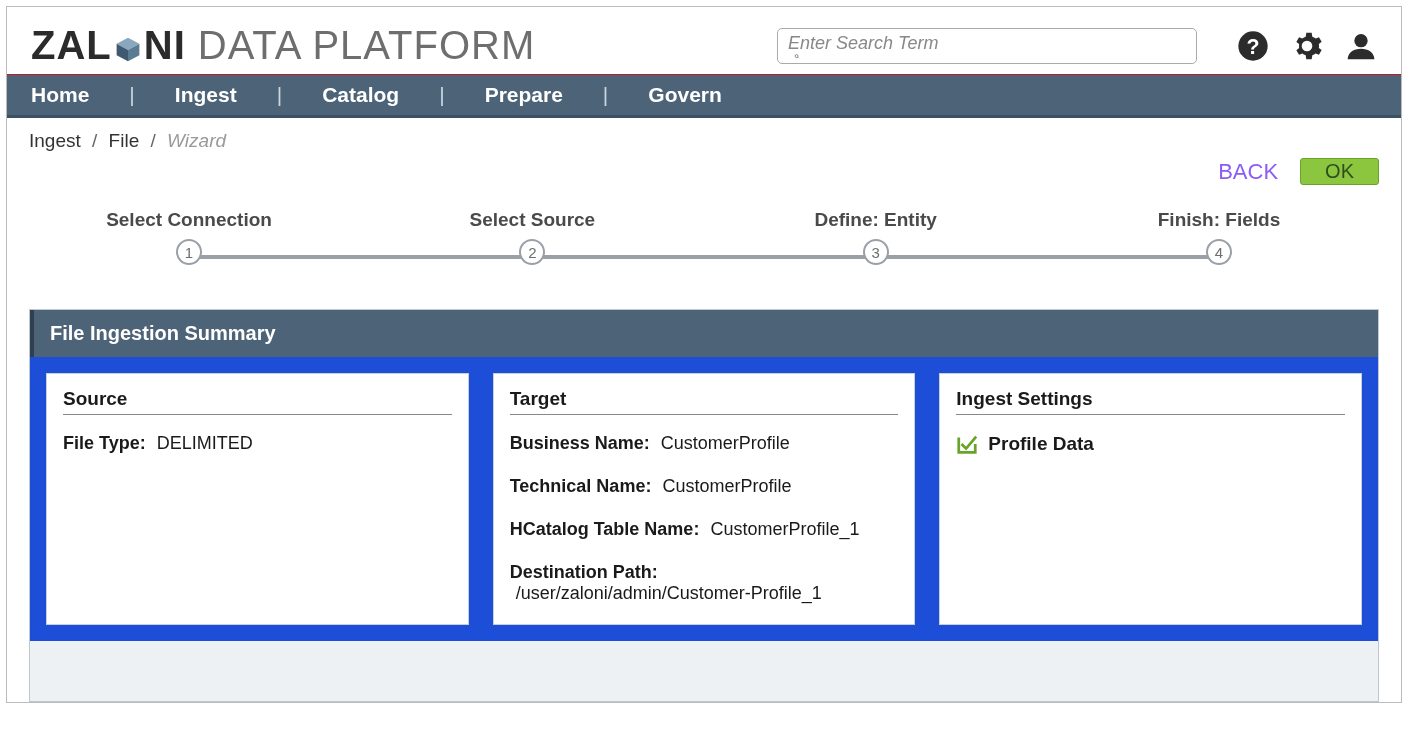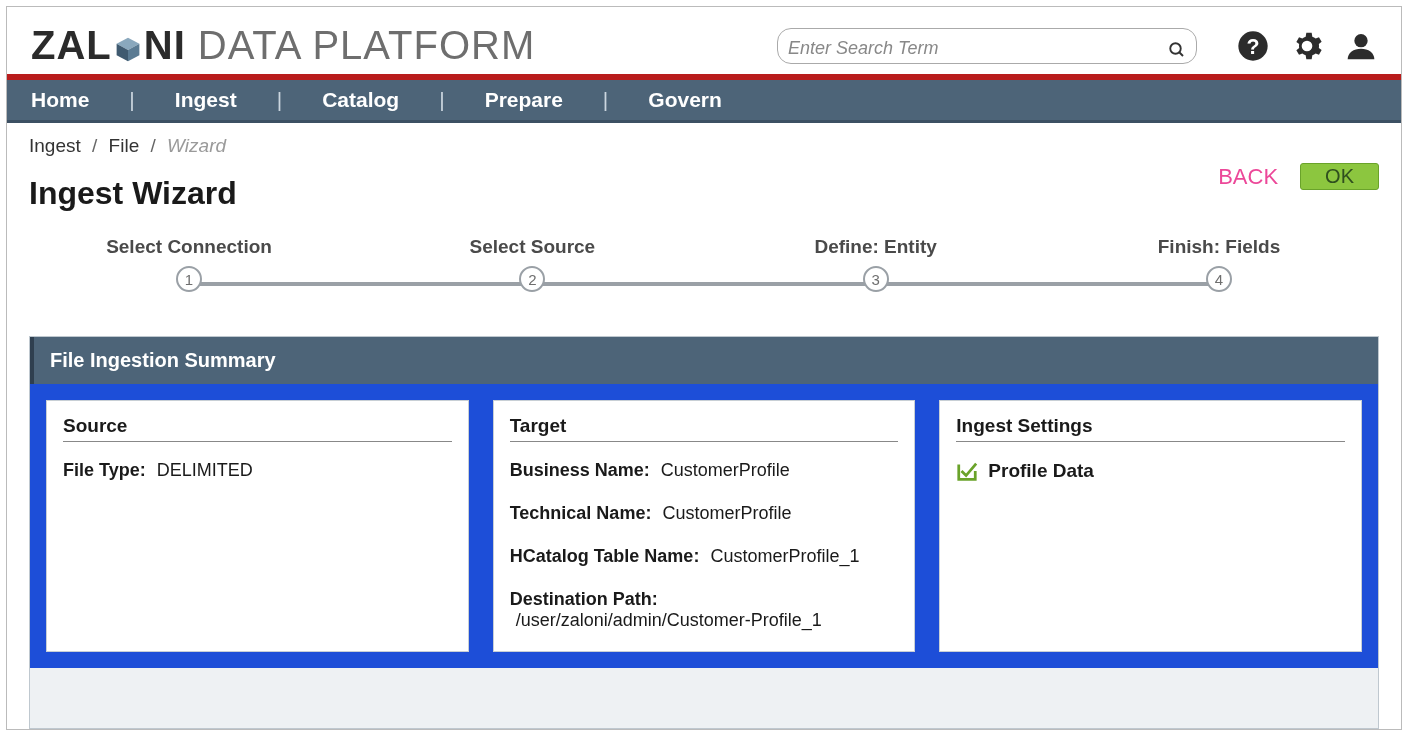--- a/index.html
+++ b/index.html
@@ -7,21 +7,21 @@
     font-family: "Segoe UI", "Helvetica Neue", Arial, sans-serif;
     background: #fff;
     color: #222;
     width: 1408px;
   }
   .app { border: 1px solid #bbb; margin: 6px; }
   .header {
     display: flex;
     align-items: center;
     padding: 16px 24px 6px 24px;
-    border-bottom: 6px solid #b91c1c;
+    border-bottom: 1px solid #b91c1c;
     gap: 24px;
   }
   .logo {
     display: flex;
     align-items: baseline;
     font-size: 40px;
     letter-spacing: 1px;
     white-space: nowrap;
   }
   .logo-zaloni {
@@ -39,27 +39,28 @@
     display: inline-flex;
     width: 28px;
     height: 28px;
     position: relative;
     top: 4px;
     margin: 0 2px;
   }
   .header-spacer { flex: 1; }
   .search-wrap {
     display: flex;
-    align-items: flex-end;
+    align-items: flex-start;
     border: 1px solid #aaa;
-    border-radius: 14px;
+    border-radius: 5px;
     padding: 4px 10px;
     width: 420px;
     height: 36px;
     background: #fff;
+    flex-direction: column;
   }
   .search-input {
     border: none;
     outline: none;
     flex: 1;
     font-size: 18px;
     font-style: italic;
     color: #444;
     background: transparent;
   }
@@ -90,21 +91,21 @@
 
   .topline { display: flex; align-items: flex-start; margin-top: 6px; }
   .page-title {
     font-size: 32px;
     font-weight: 700;
     margin-top: 12px;
     color: #1a1a1a;
   }
   .actions { margin-left: auto; display: flex; align-items: center; gap: 22px; }
   .btn-back {
-    color: #ec4899; 
+    color: #8b5cf6; 
     font-size: 22px;
     font-weight: 500;
     cursor: pointer;
   }
   .btn-ok {
     background: #8cc63f;
     color: #2f4f1e;
     border: 1px solid #6aa32a;
     border-radius: 3px;
     padding: 1px 24px;
@@ -264,21 +265,20 @@
   <div class="page">
     <div class="crumbs">
       <span class="crumb-link">Ingest</span>
       <span class="sep">/</span>
       <span class="crumb-link">File</span>
       <span class="sep">/</span>
       <span class="crumb-current">Wizard</span>
     </div>
 
     <div class="topline">
-      <div class="page-title">Ingest Wizard</div>
       <div class="actions">
         <span class="btn-back">BACK</span>
         <button class="btn-ok">OK</button>
       </div>
     </div>
 
     <div class="stepper">
       <div class="stepper-line"></div>
       <div class="steps">
         <div class="step">

